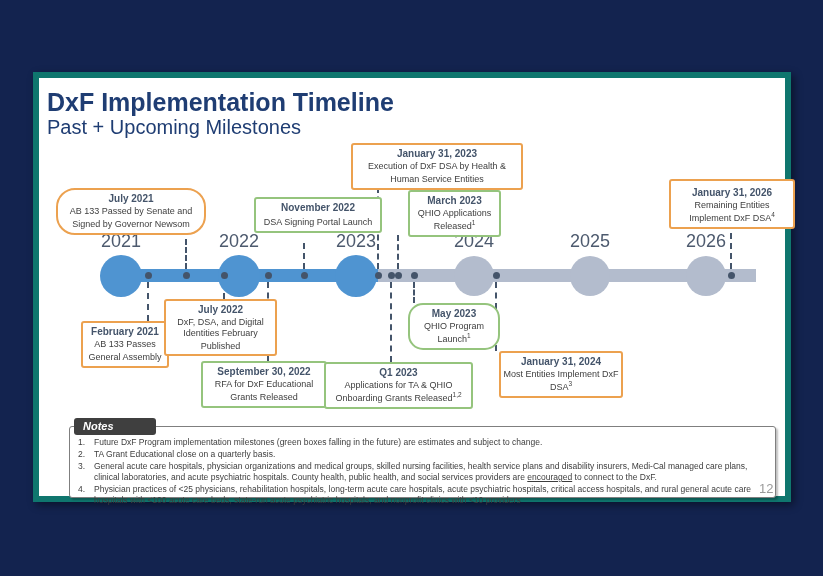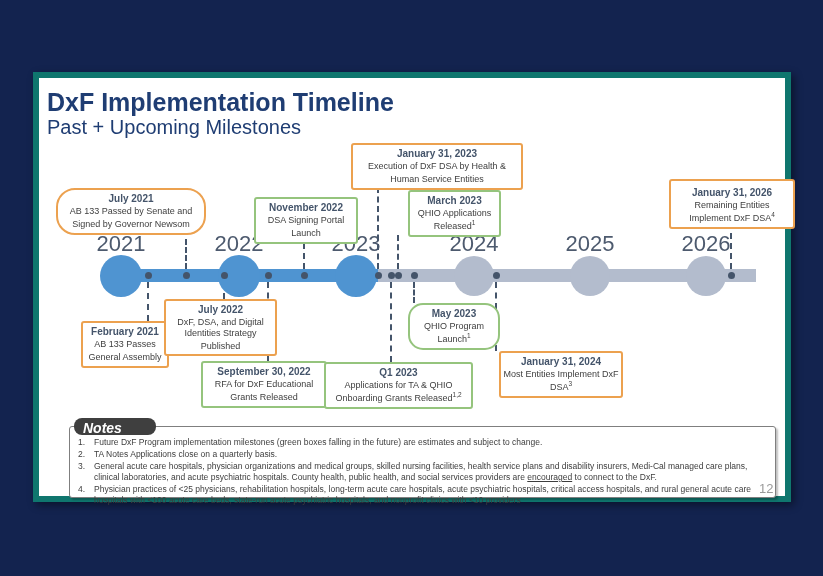--- a/index.html
+++ b/index.html
@@ -1,40 +1,40 @@
 <!DOCTYPE html>
 <html><head>
 <meta charset="utf-8">
 <style>
   html,body{margin:0;padding:0;width:823px;height:576px;background:#13234f;overflow:hidden;
             font-family:"Liberation Sans", sans-serif;}
   .slide{position:absolute;left:33px;top:72px;width:758px;height:430px;background:#ffffff;
          border:6px solid #0f766e;box-sizing:border-box;box-shadow:3px 3px 8px rgba(0,0,0,0.45);}
   .title{position:absolute;left:8px;top:10px;font-size:25px;font-weight:bold;color:#1f3d73;letter-spacing:0px;}
   .subtitle{position:absolute;left:8px;top:38px;font-size:20px;color:#1f3d73;}
-  .year{position:absolute;top:153px;width:70px;text-align:center;font-size:22px;color:#4d5a6e;}
+  .year{position:absolute;top:153px;width:70px;text-align:center;font-size:18px;color:#4d5a6e;}
   .bar{position:absolute;top:191px;height:13px;z-index:1;}
   .bar.past{left:67px;width:272px;background:#4f94d1;}
   .bar.future{left:339px;width:378px;background:#b3bccd;}
   .circle{position:absolute;border-radius:50%;z-index:2;}
   .circle.past{width:42px;height:42px;top:177px;background:#4f94d1;}
   .circle.future{width:40px;height:40px;top:178px;background:#b3bccd;}
   .connector{position:absolute;width:0;border-left:2px dashed #44546a;z-index:1;}
   .dot{position:absolute;width:7px;height:7px;border-radius:50%;background:#44546a;top:194px;z-index:2;}
   .milestone{position:absolute;background:#fff;border-radius:3px;text-align:center;
              padding:3px 2px;font-size:9px;line-height:1.2;color:#404040;z-index:3;box-sizing:border-box;}
   .milestone.orange{border:2px solid #eca14f;}
   .milestone.green{border:2px solid #95c47d;}
   .m-date{font-weight:bold;color:#44546a;font-size:10px;margin-bottom:1px;}
   sup{font-size:6.5px;}
   .notes-box{position:absolute;left:30px;top:348px;width:707px;height:72px;background:#fff;
              border:1.5px solid #7f7f7f;border-radius:3px;box-shadow:2px 2px 2px rgba(0,0,0,0.25);
              box-sizing:border-box;padding:10px 10px 2px 8px;z-index:4;}
   .notes-tab{position:absolute;left:35px;top:340px;width:82px;height:17px;background:#3f3f3f;color:#fff;
-             font-style:italic;font-weight:bold;font-size:14px;border-radius:8px;padding:2px 0 0 9px;
+             font-style:italic;font-weight:bold;font-size:11px;border-radius:3px;padding:2px 0 0 9px;
              box-sizing:border-box;z-index:5;}
   .note-row{display:flex;font-size:8.5px;line-height:1.3;color:#3d3d3d;margin-bottom:1px;}
   .n-num{width:16px;flex:none;}
   .n-text{flex:1;}
   .u{text-decoration:underline;}
   .page-num{position:absolute;left:720px;top:403px;font-size:13px;color:#9a9a9a;z-index:6;}
 </style>
 </head>
 <body>
 
@@ -87,28 +87,28 @@
   <div class="milestone orange" style="left:17px;top:110px;width:150px;border-radius:19px;">
     <div class="m-date">July 2021</div>
     <div class="m-text"><span>AB 133 Passed by Senate and Signed by Governor Newsom</span><sup></sup></div>
   </div>
 
   <div class="milestone orange" style="left:42px;top:243px;width:88px;">
     <div class="m-date">February 2021</div>
     <div class="m-text"><span>AB 133 Passes General Assembly</span><sup></sup></div>
   </div>
 
-  <div class="milestone green" style="left:215px;top:119px;width:104px;">
+  <div class="milestone green" style="left:215px;top:119px;width:128px;">
     <div class="m-date">November 2022</div>
     <div class="m-text"><span>DSA Signing Portal Launch</span><sup></sup></div>
   </div>
 
   <div class="milestone orange" style="left:125px;top:221px;width:113px;">
     <div class="m-date">July 2022</div>
-    <div class="m-text"><span>DxF, DSA, and Digital Identities Strategy Published</span><sup></sup></div>
+    <div class="m-text"><span>DxF, DSA, and Digital Identities February Published</span><sup></sup></div>
   </div>
 
   <div class="milestone green" style="left:162px;top:283px;width:126px;">
     <div class="m-date">September 30, 2022</div>
     <div class="m-text"><span>RFA for DxF Educational Grants Released</span><sup></sup></div>
   </div>
 
   <div class="milestone orange" style="left:312px;top:65px;width:172px;">
     <div class="m-date">January 31, 2023</div>
     <div class="m-text"><span>Execution of DxF DSA by Health &amp; Human Service Entities</span><sup></sup></div>
@@ -140,21 +140,21 @@
   </div>
 
   <div class="notes-tab">Notes</div>
   <div class="notes-box">
     <div class="note-row">
       <div class="n-num">1.</div>
       <div class="n-text">Future DxF Program implementation milestones (green boxes falling in the future) are estimates and subject to change.</div>
     </div>
     <div class="note-row">
       <div class="n-num">2.</div>
-      <div class="n-text">TA Notes Applications close on a quarterly basis.</div>
+      <div class="n-text">TA Grant Educational close on a quarterly basis.</div>
     </div>
     <div class="note-row">
       <div class="n-num">3.</div>
       <div class="n-text"><span>General acute care hospitals, physician organizations and medical groups, skilled nursing facilities, health service plans and disability insurers, Medi-Cal managed care plans, clinical laboratories, and acute psychiatric hospitals. County health, public health, and social services providers are </span><span class="u">encouraged</span><span> to connect to the DxF.</span></div>
     </div>
     <div class="note-row">
       <div class="n-num">4.</div>
       <div class="n-text">Physician practices of &lt;25 physicians, rehabilitation hospitals, long-term acute care hospitals, acute psychiatric hospitals, critical access hospitals, and rural general acute care hospitals with &lt;100 acute care beds, state-run acute psychiatric hospitals, and nonprofit clinics with &lt;10 providers</div>
     </div>
   </div>

